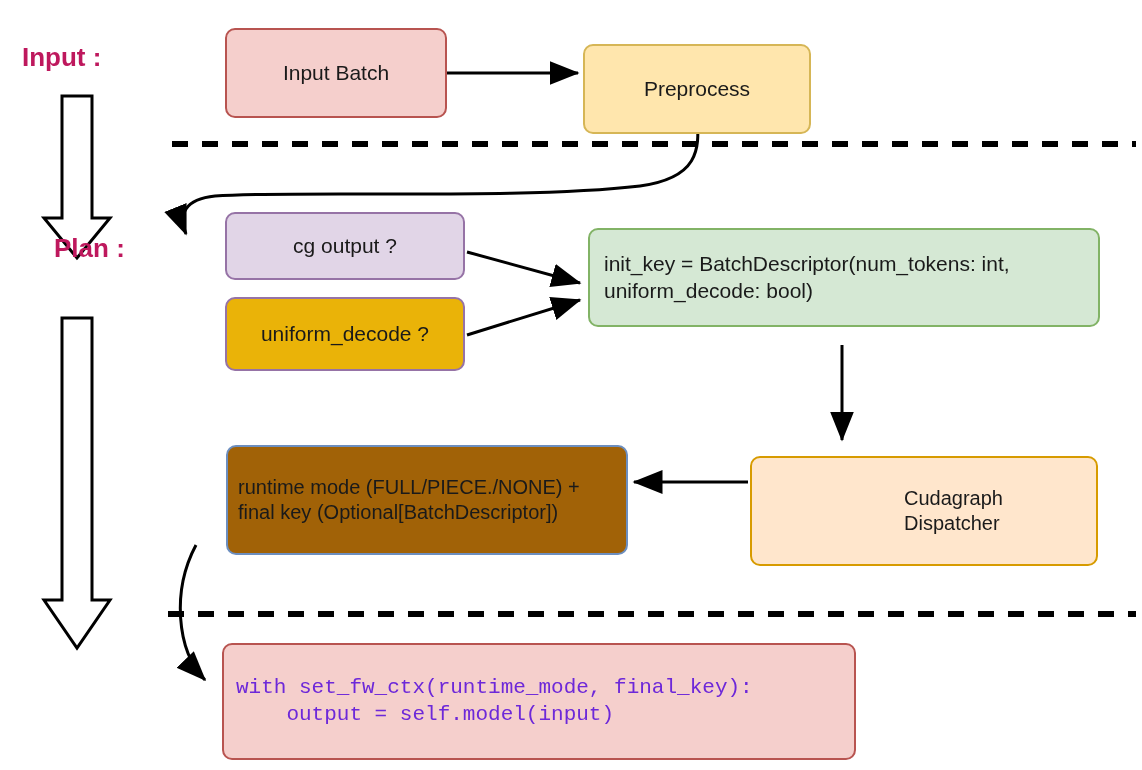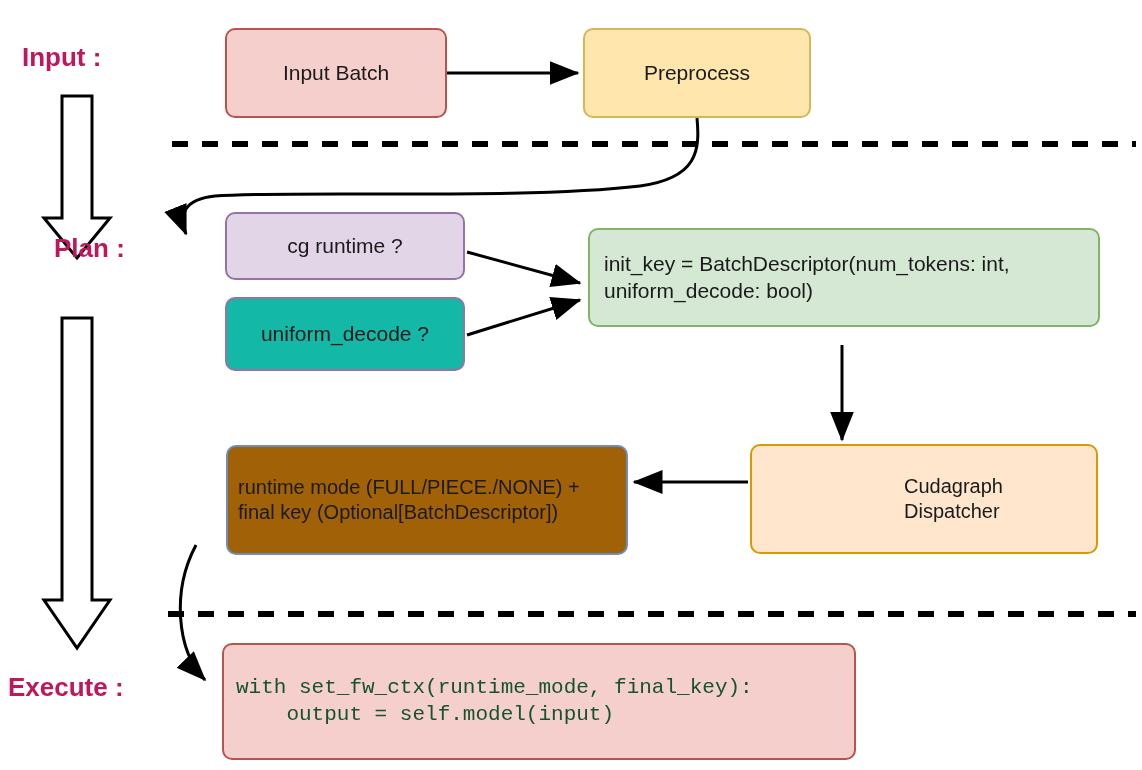--- a/index.html
+++ b/index.html
@@ -48,26 +48,27 @@
     padding: 4px 10px;
   }
   .node-code {
     justify-content: flex-start;
     align-items: center;
     text-align: left;
     font-family: "Liberation Mono", monospace;
     font-size: 21px;
     white-space: pre;
     padding-left: 12px;
-    color: #14532d;
+    color: #6d28d9;
   }
   .node-group {
     align-items: center;
     justify-content: flex-end;
     padding-right: 22px;
+    margin-top: 12px;
   }
   .node-sub {
     font-size: 20px;
   }
 </style>
 </head>
 <body>
 
 <div id="canvas">
 
@@ -94,29 +95,28 @@
     <line x1="748" y1="482" x2="634" y2="482" stroke="#000000" stroke-width="3" marker-end="url(#ah)"></line>
 
     <path d="M 196,545 C 172,590 176,650 205,680" fill="none" stroke="#000000" stroke-width="3" marker-end="url(#ah)"></path>
 
     <polygon points="62,96 92,96 92,218 110,218 77,258 44,218 62,218" fill="#ffffff" stroke="#000000" stroke-width="3" stroke-linejoin="miter"></polygon>
     <polygon points="62,318 92,318 92,600 110,600 77,648 44,600 62,600" fill="#ffffff" stroke="#000000" stroke-width="3" stroke-linejoin="miter"></polygon>
   </svg>
 
   <div class="stage-label" style="left:22px; top:42px;">Input :</div>
   <div class="stage-label" style="left:42px; top:233px;margin-left:12px;">Plan :</div>
-  <div class="stage-label" style="left:8px; top:672px;">Execute :</div>
 
   <div class="node" style="left:225px; top:28px; width:222px; height:90px; background:#f5cfcc; border-color:#b85450;">Input Batch</div>
 
-  <div class="node" style="left:583px; top:28px; width:228px; height:90px; background:#ffe6ad; border-color:#d6b656;">Preprocess</div>
+  <div class="node" style="left:583px; top:44px; width:228px; height:90px; background:#ffe6ad; border-color:#d6b656;">Preprocess</div>
 
-  <div class="node" style="left:225px; top:212px; width:240px; height:68px; background:#e1d5e7; border-color:#9673a6;">cg runtime ?</div>
+  <div class="node" style="left:225px; top:212px; width:240px; height:68px; background:#e1d5e7; border-color:#9673a6;">cg output ?</div>
 
-  <div class="node" style="left:225px; top:297px; width:240px; height:74px; background:#14b8a6; border-color:#9673a6;">uniform_decode ?</div>
+  <div class="node" style="left:225px; top:297px; width:240px; height:74px; background:#eab308; border-color:#9673a6;">uniform_decode ?</div>
 
   <div class="node" style="left:588px; top:228px; width:512px; height:99px; background:#d5e8d4; border-color:#82b366; padding:6px 14px;">init_key = BatchDescriptor(num_tokens: int, uniform_decode: bool)</div>
 
   <div class="node node-group" style="left:750px; top:444px; width:348px; height:110px; background:#ffe6cc; border-color:#d79b00;">
     <span class="node-sub" style="display:block; max-width:170px;">Cudagraph Dispatcher</span>
   </div>
 
   <div class="node" style="left:226px; top:445px; width:402px; height:110px; background:#a16207; border-color:#6c8ebf; font-size:20px;">runtime mode (FULL/PIECE./NONE) + final key (Optional[BatchDescriptor])</div>
 
   <div class="node node-code" style="left:222px; top:643px; width:634px; height:117px; background:#f5cfcc; border-color:#b85450;">with set_fw_ctx(runtime_mode, final_key):

